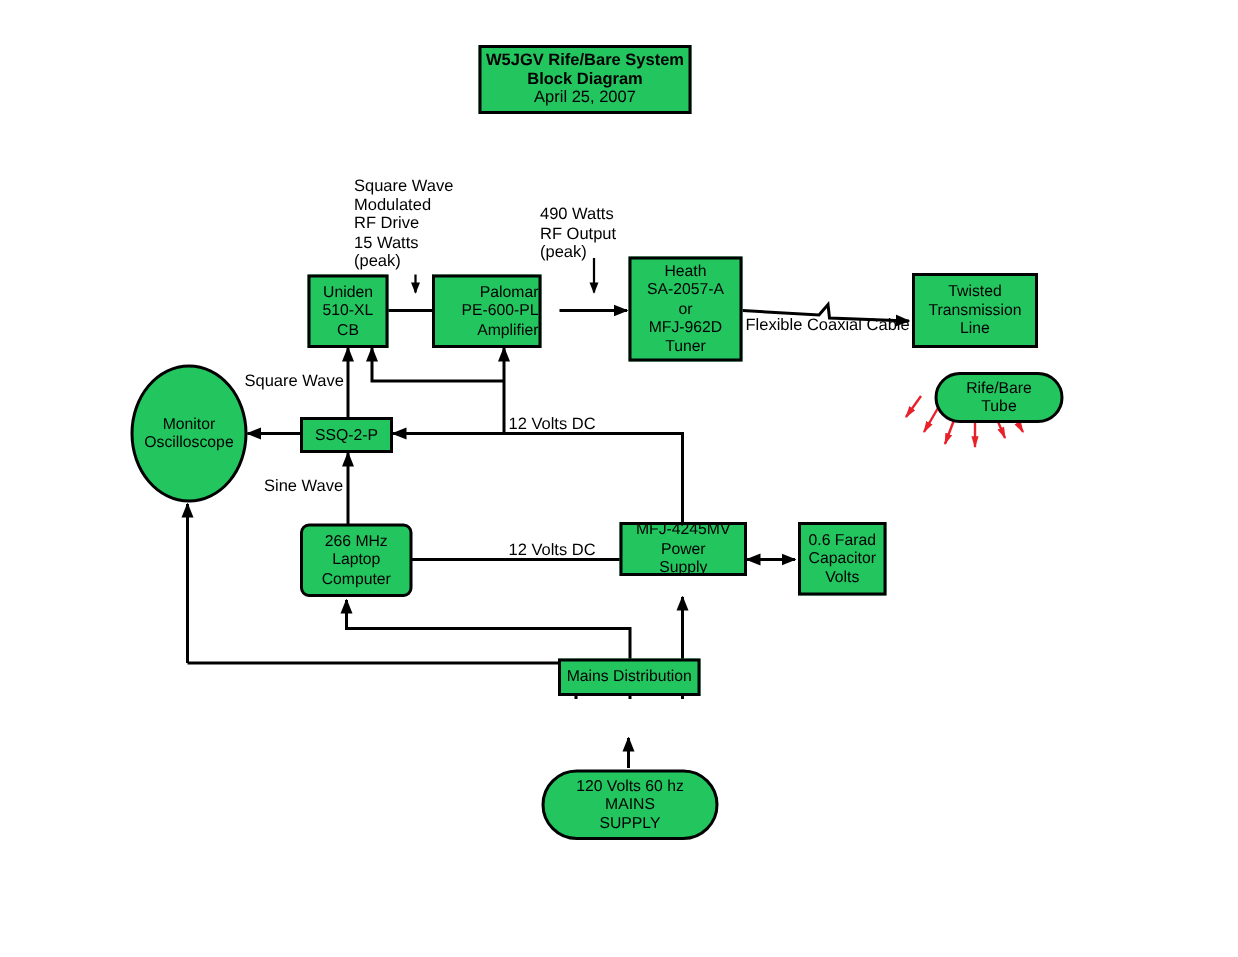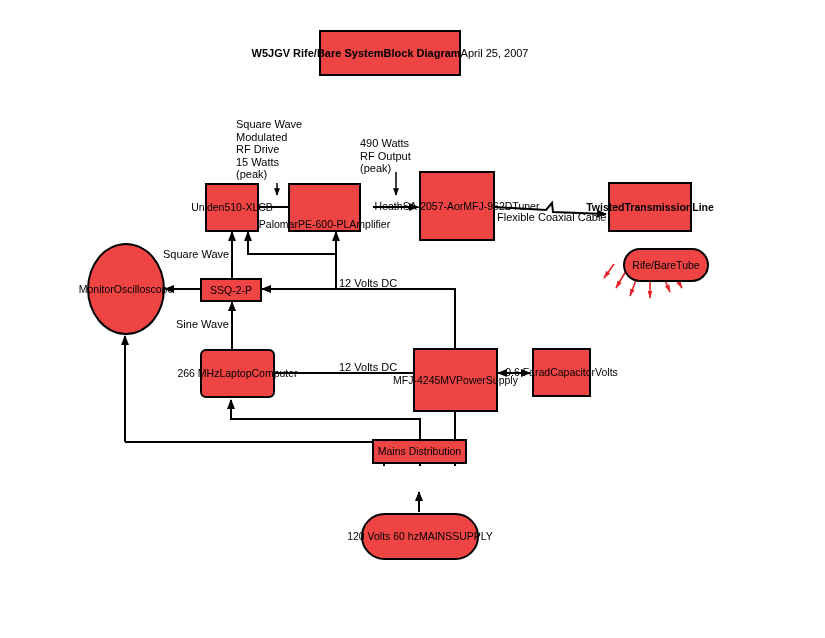--- a/index.html
+++ b/index.html
@@ -1,18 +1,18 @@
 <!DOCTYPE html>
 <html><head>
 <meta charset="utf-8">
 <style>
   html, body { margin:0; padding:0; background:#ffffff; }
   body { width:825px; height:638px; position:relative; overflow:hidden; font-family:"Liberation Sans", sans-serif; color:#000; }
   #diagram { position:absolute; left:0; top:0; width:825px; height:638px; }
-  .box { position:absolute; border:2px solid #000; background:#ef4444; box-sizing:border-box; display:flex; flex-direction:row; align-items:center; justify-content:center; text-align:center; font-size:10.5px; line-height:12.5px; }
+  .box { position:absolute; border:2px solid #000; background:#22c55e; box-sizing:border-box; display:flex; flex-direction:column; align-items:center; justify-content:center; text-align:center; font-size:10.5px; line-height:12.5px; }
   .box span { display:block; white-space:nowrap; }
   .label { position:absolute; font-size:11px; line-height:12.5px; text-align:left; white-space:nowrap; }
   .title-box { font-size:11px; line-height:12.5px; }
   .title-box .b { font-weight:bold; }
 </style>
 </head>
 <body>
 
 <svg id="diagram" width="825" height="638" viewBox="0 0 825 638">
   <defs>
@@ -91,21 +91,21 @@
 </div>
 
 <div class="box" style="left:419px;top:171px;width:76px;height:70px;">
   <span>Heath</span>
   <span>SA-2057-A</span>
   <span>or</span>
   <span>MFJ-962D</span>
   <span>Tuner</span>
 </div>
 
-<div class="box" style="left:608px;top:182px;width:84px;height:50px;font-weight:bold;">
+<div class="box" style="left:608px;top:182px;width:84px;height:50px;">
   <span>Twisted</span>
   <span>Transmission</span>
   <span>Line</span>
 </div>
 
 <div class="box" style="left:623px;top:232px;width:86px;height:34px;border-radius:17px;margin-top:16px;">
   <span>Rife/Bare</span>
   <span>Tube</span>
 </div>
 
@@ -117,21 +117,21 @@
 <div class="box" style="left:200px;top:278px;width:62px;height:24px;">
   <span>SSQ-2-P</span>
 </div>
 
 <div class="box" style="left:200px;top:349px;width:75px;height:49px;border-radius:6px;">
   <span>266 MHz</span>
   <span>Laptop</span>
   <span>Computer</span>
 </div>
 
-<div class="box" style="left:413px;top:348px;width:85px;height:64px;">
+<div class="box" style="left:413px;top:348px;width:85px;height:36px;">
   <span>MFJ-4245MV</span>
   <span>Power</span>
   <span>Supply</span>
 </div>
 
 <div class="box" style="left:532px;top:348px;width:59px;height:49px;">
   <span>0.6 Farad</span>
   <span>Capacitor</span>
   <span>Volts</span>
 </div>

